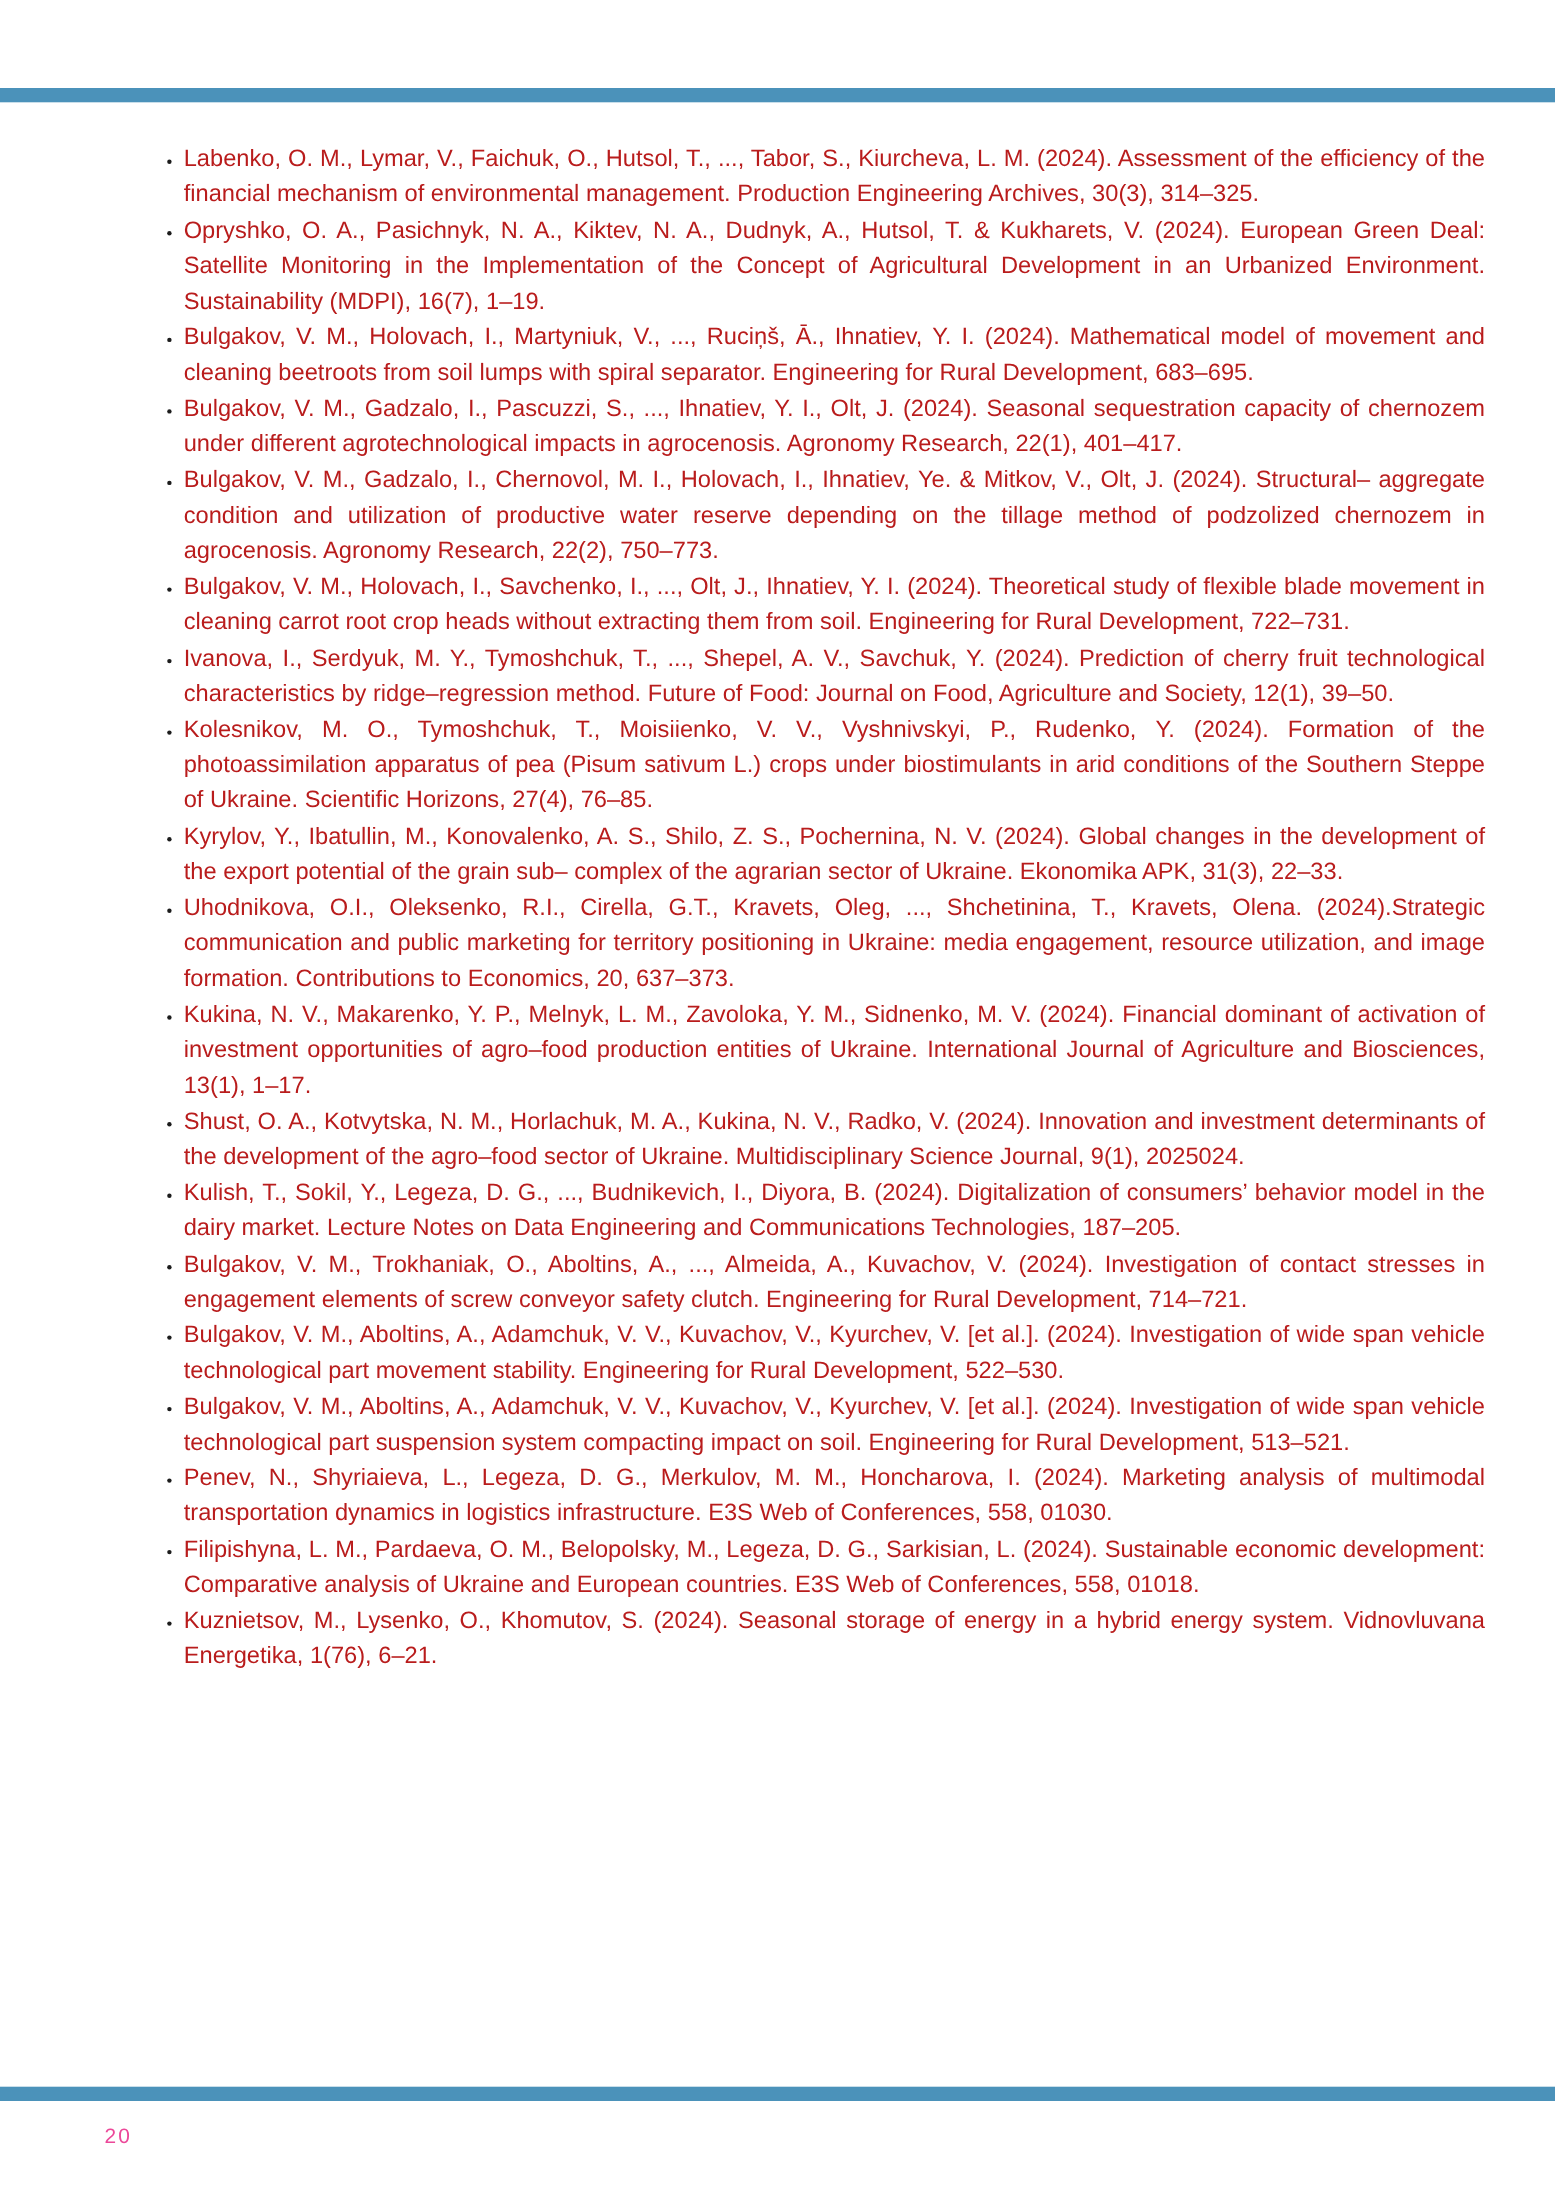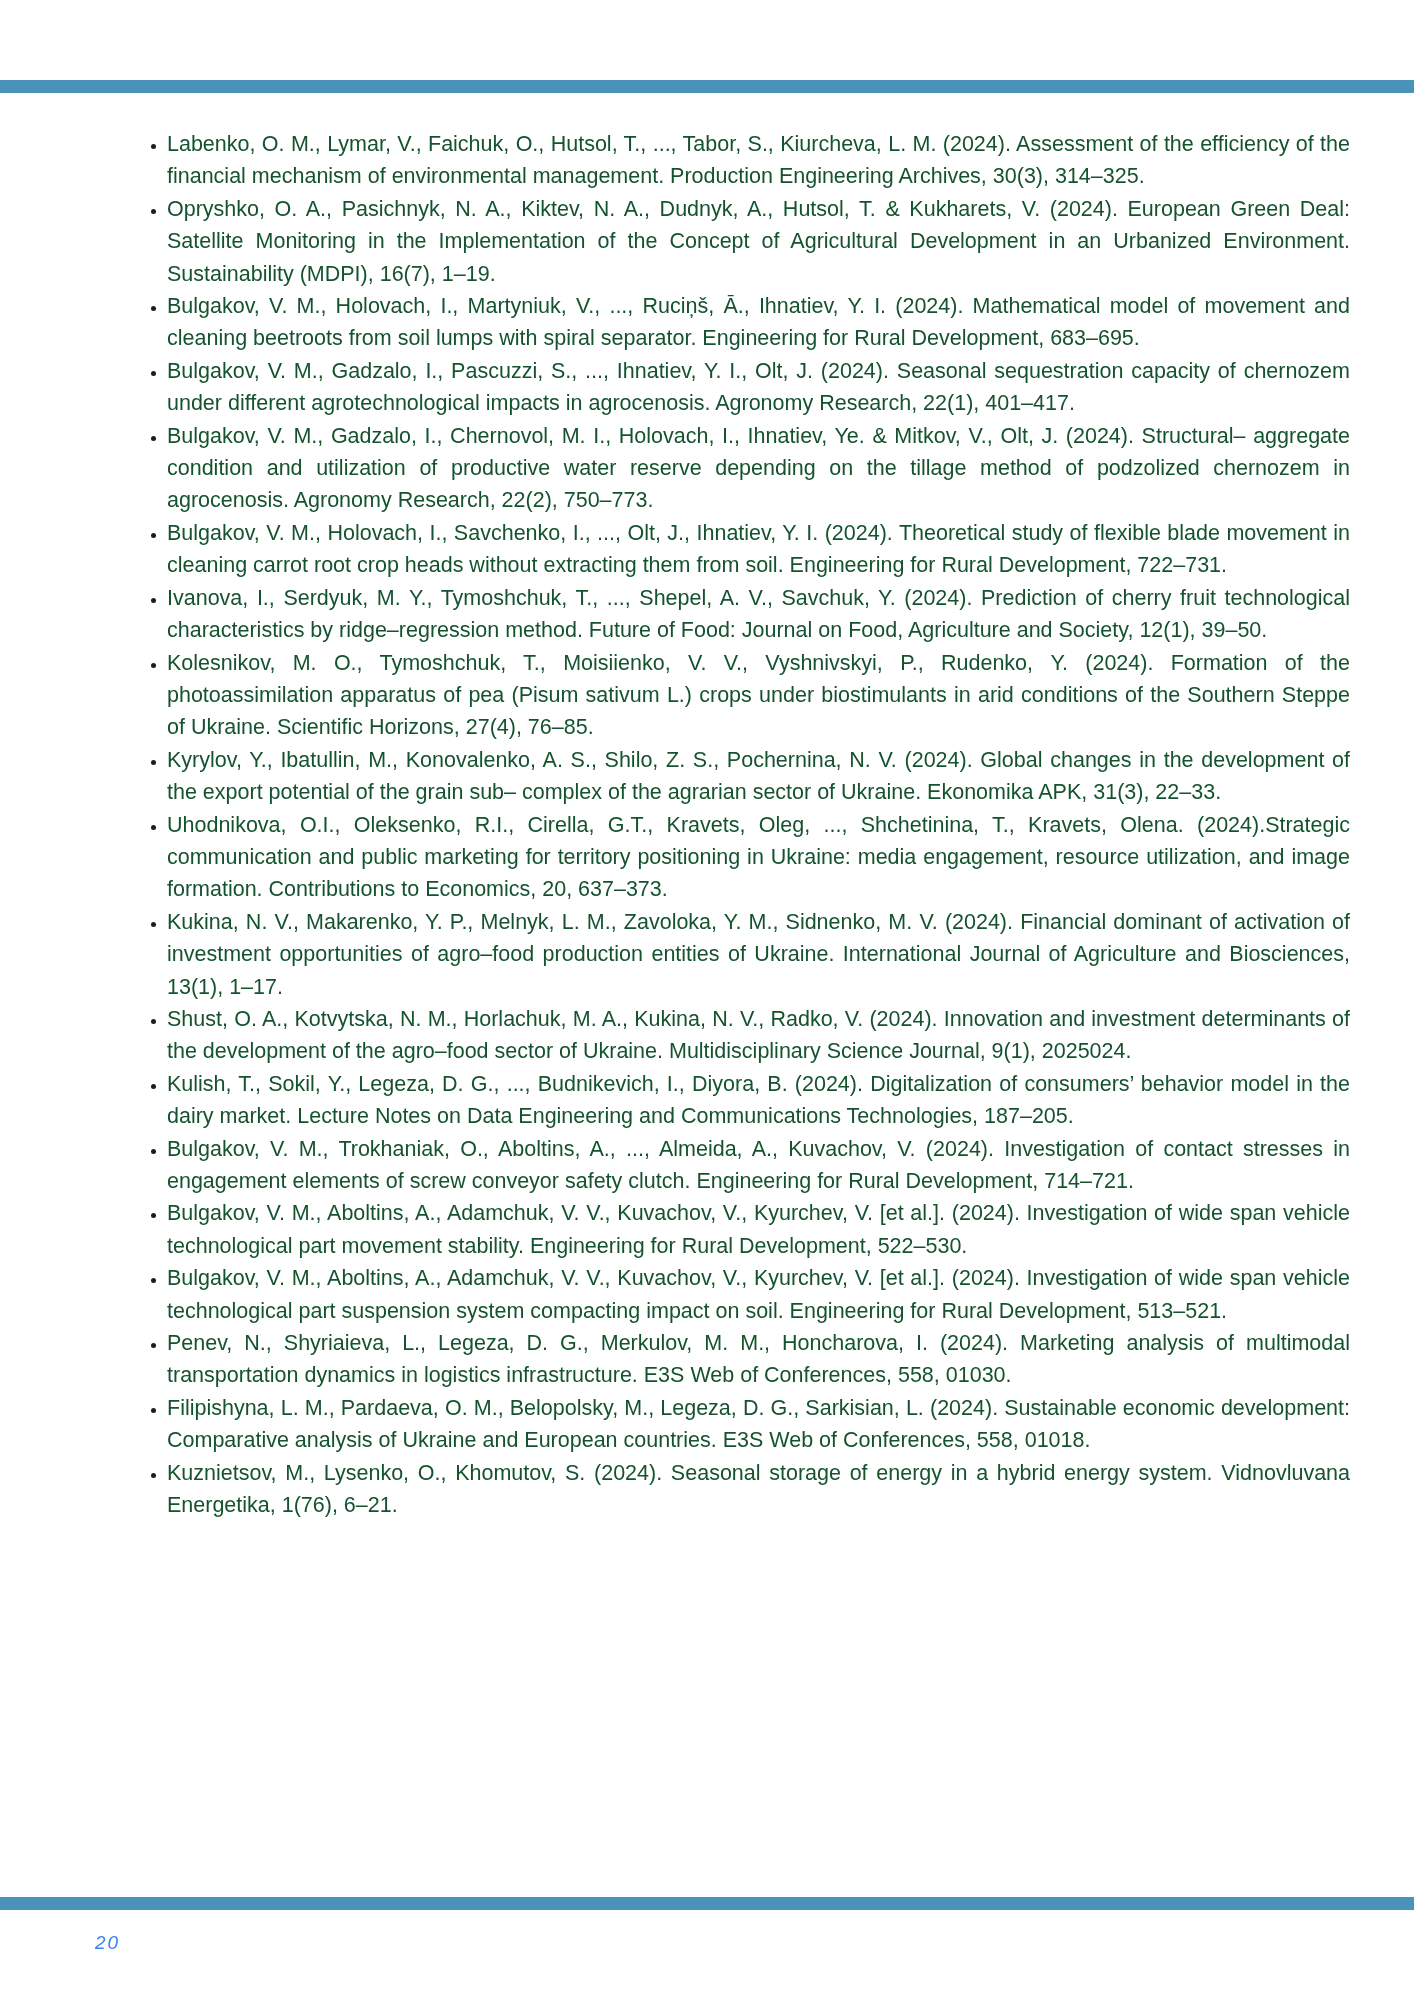--- a/index.html
+++ b/index.html
@@ -57,21 +57,21 @@
   ul.reference-list {
     margin: 0;
     padding: 0 0 0 34px;
     list-style: disc outside;
   }
   ul.reference-list li {
     font-size: 21.5px;
     line-height: 32.4px;
     text-align: justify;
     text-justify: inter-word;
-    color: #14532d;
+    color: #b91c1c;
     padding: 0;
     margin: 0;
   }
   ul.reference-list li::marker {
     font-size: 16px;
     color: #1c1c1c;
   }
 
   
   .page-footer {
@@ -84,22 +84,21 @@
     justify-content: space-between;
   }
   .footer-sdg {
     font-size: 21px;
     letter-spacing: 3px;
     color: #1e1e1e;
   }
   .page-number {
     font-size: 19px;
     letter-spacing: 2px;
-    color: #3b82f6;
-    font-style: italic;
+    color: #ec4899;
   }
 </style>
 </head>
 <body>
 
 <div class="page">
 
 
   <div class="accent-bar top" style="background: rgb(75, 146, 186);"></div>
 

